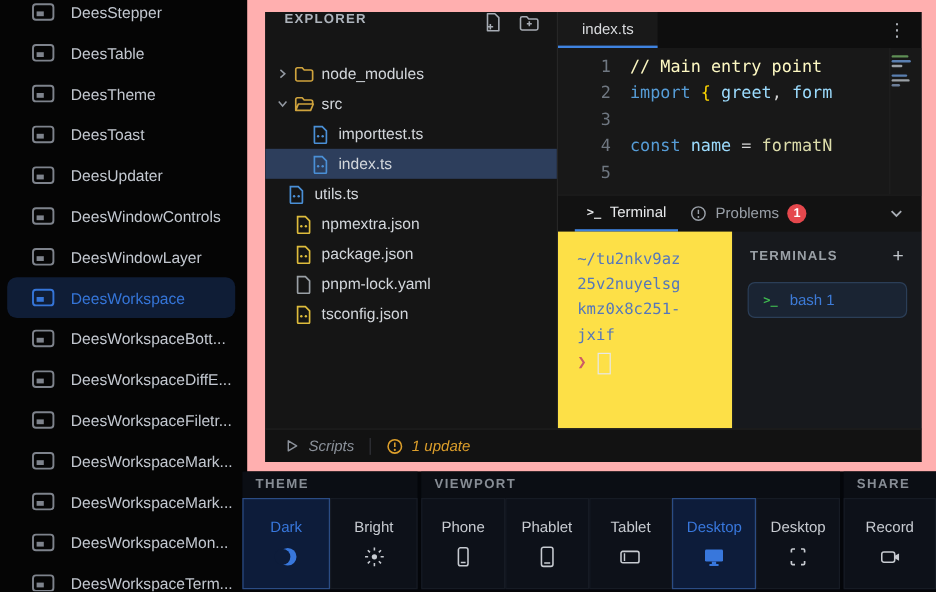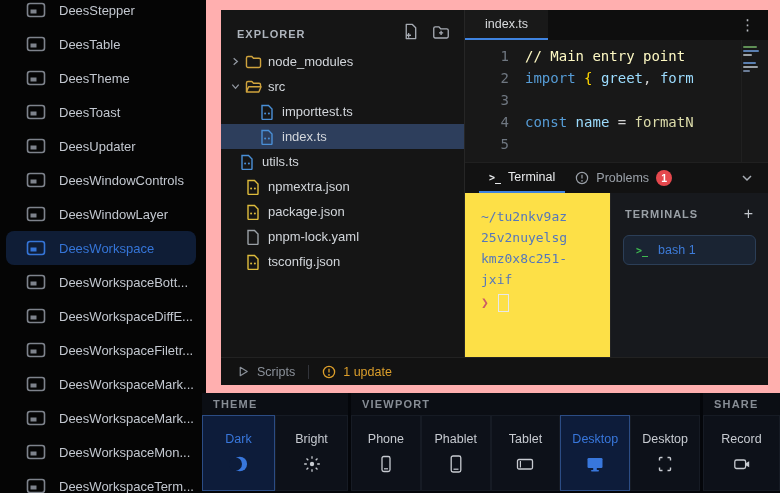--- a/index.html
+++ b/index.html
@@ -17,21 +17,21 @@
   .sb-item.sel{background:#0f1d36;color:#3575d8;}
   .sb-item.sel .sb-label{color:#3575d8;}
 
   
   .frame{position:absolute;left:206px;top:0;width:574px;height:393px;background:#ffafaf;
     padding:10px 12px 8px 15px;box-sizing:border-box;}
   .workspace{width:547px;height:375px;background:#151515;display:flex;flex-direction:column;overflow:hidden;}
   .ws-main{flex:1;display:flex;min-height:0;}
 
   .explorer{width:244px;border-right:1px solid #262626;display:flex;flex-direction:column;box-sizing:border-box;background:#151515;}
-  .explorer-head{height:30px;display:flex;align-items:flex-end;padding:0 14px 0 16px;flex-shrink:0;}
+  .explorer-head{height:30px;display:flex;align-items:flex-start;padding:0 14px 0 16px;flex-shrink:0;}
   .explorer-title{font-size:11px;letter-spacing:1px;color:#aeb4bc;font-weight:bold;}
   .head-icons{margin-left:auto;display:flex;gap:13px;color:#a6abb3;align-items:center;}
   .head-icons span{display:flex;cursor:pointer;}
   .tree{padding-top:9px;}
   .tree-row{height:25px;display:flex;align-items:center;font-size:13px;color:#d2d6db;cursor:pointer;white-space:nowrap;}
   .tree-row.sel{background:#2d3e5c;}
   .tw{width:17px;display:flex;justify-content:center;color:#9298a1;flex-shrink:0;}
   .fico{width:18px;margin-right:6px;display:flex;justify-content:center;flex-shrink:0;}
   .ico-folder{color:#cfa33d;}
   .ico-ts{color:#4a8fd6;}
@@ -73,21 +73,21 @@
   .cursor{width:9px;height:16px;border:1.5px solid #e8e8e8;margin-left:9px;display:inline-block;}
   .term-side{flex:1;background:#17191d;border-left:1px solid #242424;display:flex;flex-direction:column;}
   .ts-head{display:flex;align-items:center;padding:13px 14px 9px;color:#9aa0a6;font-size:11px;font-weight:bold;letter-spacing:1px;}
   .ts-add{margin-left:auto;color:#c2c6cc;font-size:16px;font-weight:normal;cursor:pointer;line-height:1;}
   .session{margin:4px 12px;padding:7px 12px;background:#1a2433;border:1px solid #2b3e57;border-radius:6px;
     display:flex;align-items:center;gap:10px;cursor:pointer;}
   .session .ticon{color:#3fb950;}
   .session-label{color:#3d7bd8;font-size:12.5px;}
 
   .ws-status{height:27px;background:#121212;border-top:1px solid #222;display:flex;align-items:center;
-    padding:0 16px;gap:13px;color:#8b919a;font-size:12.5px;flex-shrink:0;}
+    padding:0 16px;gap:13px;color:#8b919a;font-size:12.5px;flex-shrink:0;font-style:italic;}
   .st-item{display:flex;align-items:center;gap:7px;cursor:pointer;}
   .st-div{width:1px;height:14px;background:#32343a;}
   .st-item.update{color:#dd9f2b;}
 
   
   .toolbar{position:absolute;left:202px;top:393px;width:578px;height:100px;background:#04060a;display:flex;box-sizing:border-box;}
   .tb-section{display:flex;flex-direction:column;flex-shrink:0;}
   .tb-section+.tb-section{margin-left:3px;}
   .tb-head{height:22px;background:#0b0e14;display:flex;align-items:center;padding-left:11px;
     font-size:11px;font-weight:bold;letter-spacing:1.2px;color:#878d95;box-sizing:border-box;}

